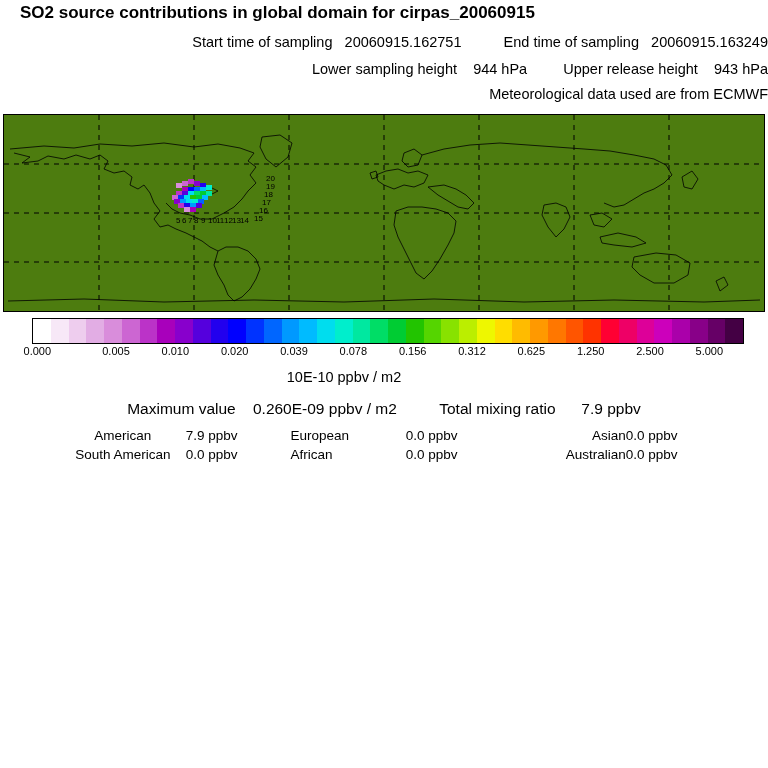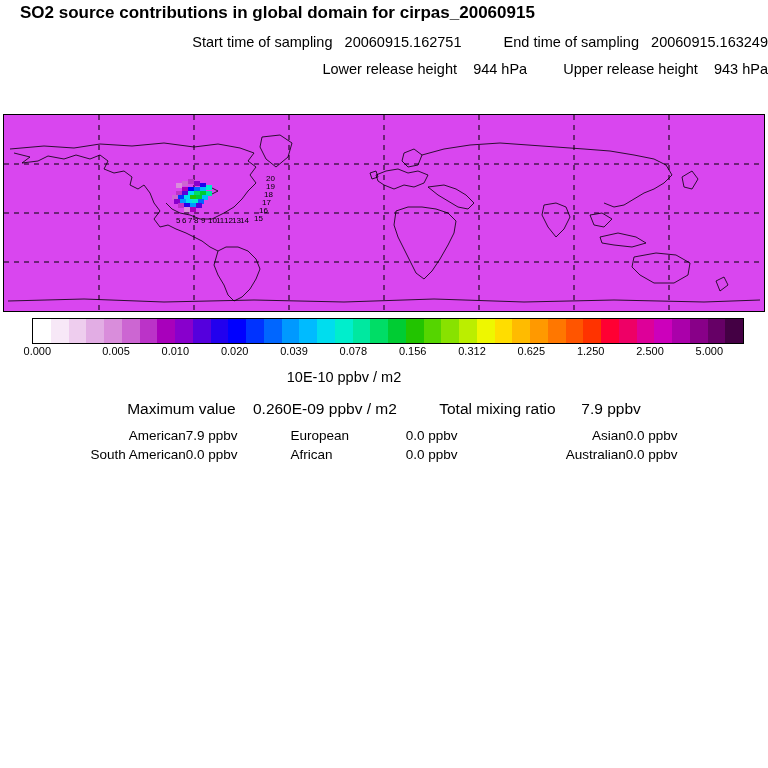--- a/index.html
+++ b/index.html
@@ -47,21 +47,21 @@
 
   
   .map-frame {
     position: absolute;
     left: 3px;
     top: 114px;
     width: 762px;
     height: 198px;
     border: 1px solid #000000;
     box-sizing: border-box;
-    background: #d946ef;
+    background: #4d7c0f;
     overflow: hidden;
   }
   .map-frame svg { display: block; }
 
   
   .cbar-wrap {
     position: absolute;
     left: 32px;
     top: 318px;
     width: 712px;
@@ -125,21 +125,21 @@
     font-size: 13.5px;
   }
   .stat-grid table {
     width: 100%;
     border-collapse: collapse;
   }
   .stat-grid td {
     padding: 2px 0;
     white-space: nowrap;
   }
-  .c-name { text-align: right; width: 120px; }
+  .c-name { text-align: center; width: 120px; }
   .c-val  { text-align: left; width: 100px; padding-left: 10px;}
   .c-name2 { text-align: left; width: 110px; }
   .c-val2  { text-align: left; width: 100px; padding-left: 10px;}
   .c-name3 { text-align: right; width: 110px; }
   .c-val3  { text-align: left; width: 90px; padding-left: 10px;}
 </style>
 </head>
 <body>
 
 <div class="page">
@@ -150,29 +150,30 @@
     <span class="sub-seg">Start time of sampling</span>
     <span class="sub-seg">&nbsp;</span>
     <span class="sub-seg">20060915.162751</span>
     <span class="gap-lg"></span>
     <span class="sub-seg">End time of sampling</span>
     <span class="sub-seg">&nbsp;</span>
     <span class="sub-seg">20060915.163249</span>
   </div>
 
   <div class="subline subline2">
-    <span class="sub-seg">Lower release height</span>
+    <span class="sub-seg">Lower sampling height</span>
     <span class="sub-seg">&nbsp;&nbsp;</span>
     <span class="sub-seg">944 hPa</span>
     <span class="gap-md"></span>
     <span class="sub-seg">Upper release height</span>
     <span class="sub-seg">&nbsp;&nbsp;</span>
     <span class="sub-seg">943 hPa</span>
   </div>
 
+  <div class="subline subline3">Meteorological data used are from ECMWF</div>
 
   <div class="map-frame">
     <svg width="760" height="196" viewBox="0 0 760 196">
 
       <g stroke="#000000" stroke-width="1" stroke-dasharray="5,5" fill="none">
         <line x1="0" y1="49" x2="760" y2="49"></line>
         <line x1="0" y1="98" x2="760" y2="98"></line>
         <line x1="0" y1="147" x2="760" y2="147"></line>
         <line x1="95" y1="0" x2="95" y2="196"></line>
         <line x1="190" y1="0" x2="190" y2="196"></line>

